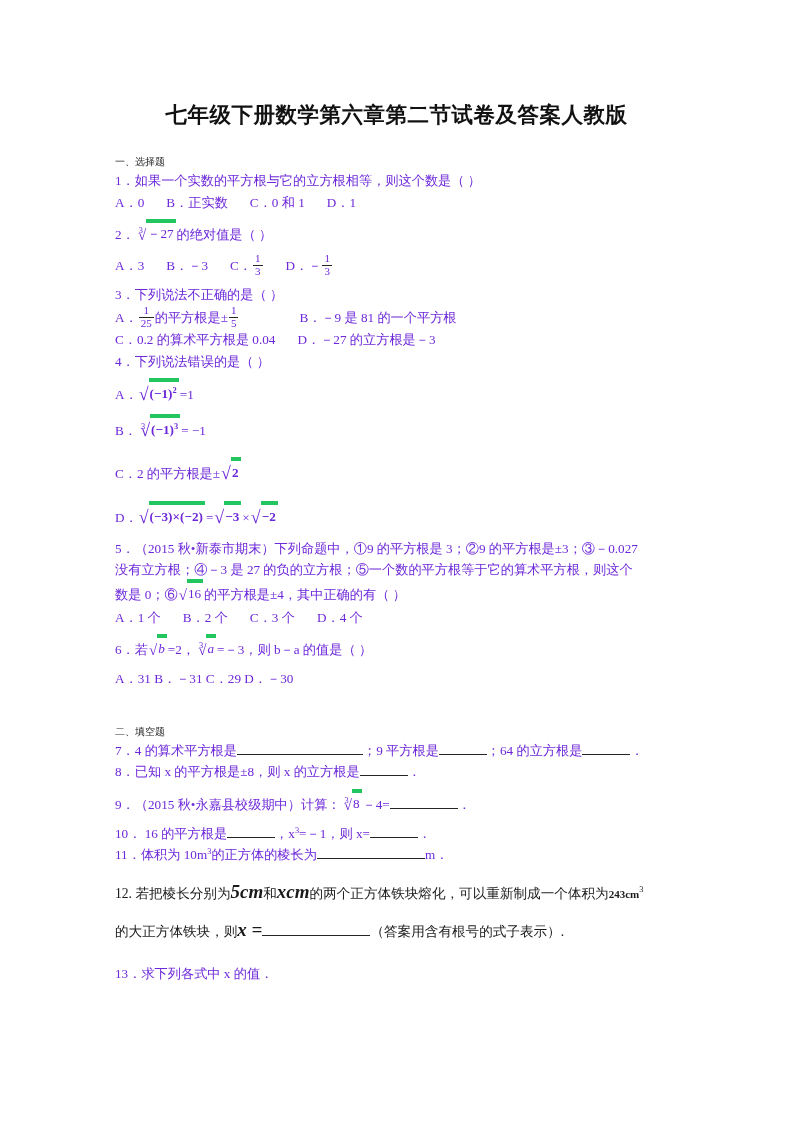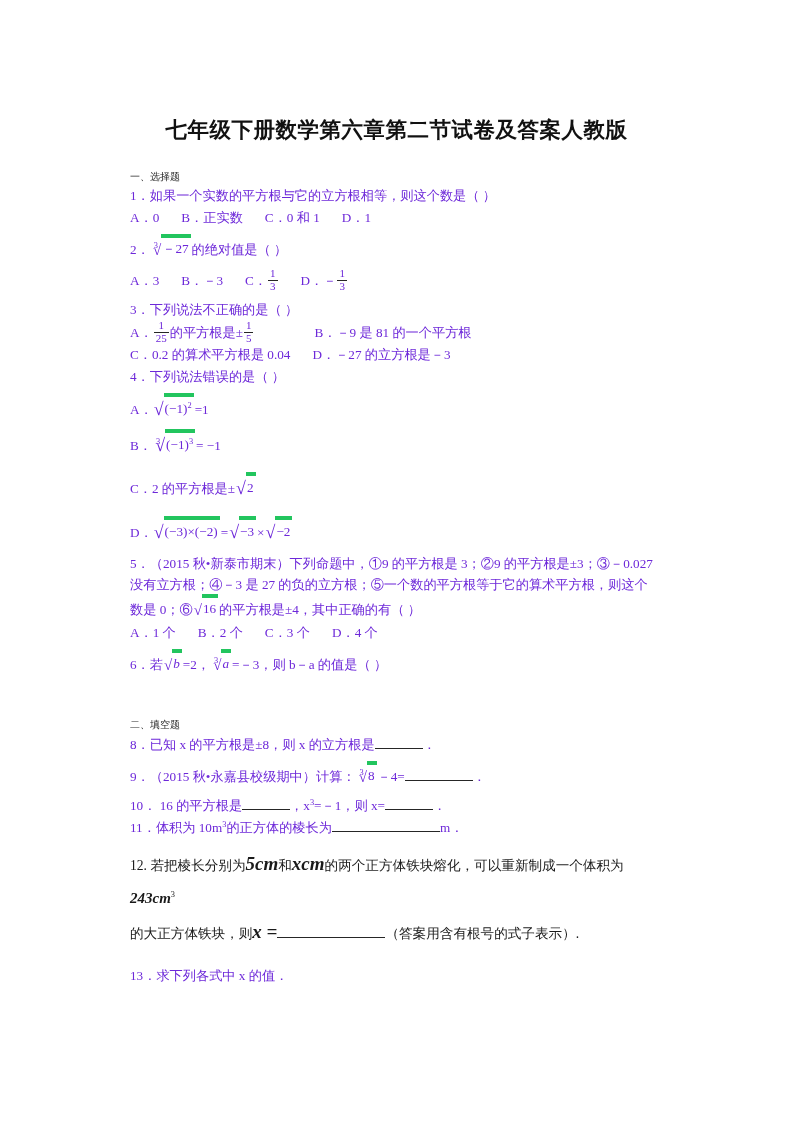--- a/index.html
+++ b/index.html
@@ -12,21 +12,21 @@
     height: 1122px;
     font-family: "Liberation Serif", "DejaVu Serif", serif;
     color: #1a1a1a;
     position: relative;
     overflow: hidden;
   }
   .page {
     width: 793px;
     height: 960px;
     box-sizing: border-box;
-    padding: 15px;
+    padding: 0;
     position: relative;
   }
   .doc-title {
     text-align: center;
     font-family: "Liberation Sans", "DejaVu Sans", sans-serif;
     font-weight: bold;
     font-size: 21.5px;
     letter-spacing: 0.5px;
     color: #111;
     margin: 0;
@@ -87,31 +87,31 @@
     top: 1px;
   }
   .rad .body {
     border-top: 4px solid #22c55e;
     padding: 0 2px 0 1px;
     display: inline-block;
     position: relative;
     top: -1px;
   }
   .rad.big .sign { font-size: 18px; }
-  .rad.big .body { padding-top: 1px; }
+  .rad.big .body { padding-top: 1px; font-weight: bold; }
 
   .sup { font-size: 8.4px; vertical-align: super; }
   .blank-s { display: inline-block; border-bottom: 1px solid #262626; width: 48px; }
   .blank-m { display: inline-block; border-bottom: 1px solid #262626; width: 68px; }
   .blank-l { display: inline-block; border-bottom: 1px solid #262626; width: 108px; }
   .blank-xl { display: inline-block; border-bottom: 1px solid #262626; width: 126px; }
 
   .q12 { font-size: 13.6px; line-height: 2.0; }
   .q12 .v { font-style: italic; font-weight: bold; font-size: 19px; }
-  .q12 .vn { font-style: italic; font-weight: bold; font-size: 15px; }
+  .q12 .vn { font-weight: bold; font-size: 11px; }
   .opt-gap { display: inline-block; width: 22px; }
 </style>
 </head>
 <body>
 
 <div class="page">
 
   <h1 class="doc-title">七年级下册数学第六章第二节试卷及答案人教版</h1>
 
   <div class="body-area">
@@ -185,25 +185,29 @@
     </div>
 
     <div class="spacer-sm"></div>
 
     <div class="line">
       <span>6．若</span><span class="rad"><span class="sign">√</span><span class="body ital">b</span></span><span>=2，</span><span class="rad"><span class="idx">3</span><span class="sign">√</span><span class="body ital">a</span></span><span>=－3，则 b－a 的值是（   ）</span>
     </div>
 
     <div class="spacer-sm"></div>
 
+    <div class="line">A．31  B．－31  C．29  D．－30</div>
 
     <div class="spacer-xl"></div>
 
     <div class="sec-head">二、填空题</div>
 
+    <div class="line">
+      <span>7．4 的算术平方根是</span><span class="blank-xl"></span><span>；9 平方根是</span><span class="blank-s"></span><span>；64 的立方根是</span><span class="blank-s"></span><span>．</span>
+    </div>
 
     <div class="line">
       <span>8．已知 x 的平方根是±8，则 x 的立方根是</span><span class="blank-s"></span><span>．</span>
     </div>
 
     <div class="spacer-sm"></div>
 
     <div class="line">
       <span>9．（2015 秋•永嘉县校级期中）计算：</span><span class="rad"><span class="idx">3</span><span class="sign">√</span><span class="body">8</span></span><span>－4=</span><span class="blank-m"></span><span>．</span>
     </div>

